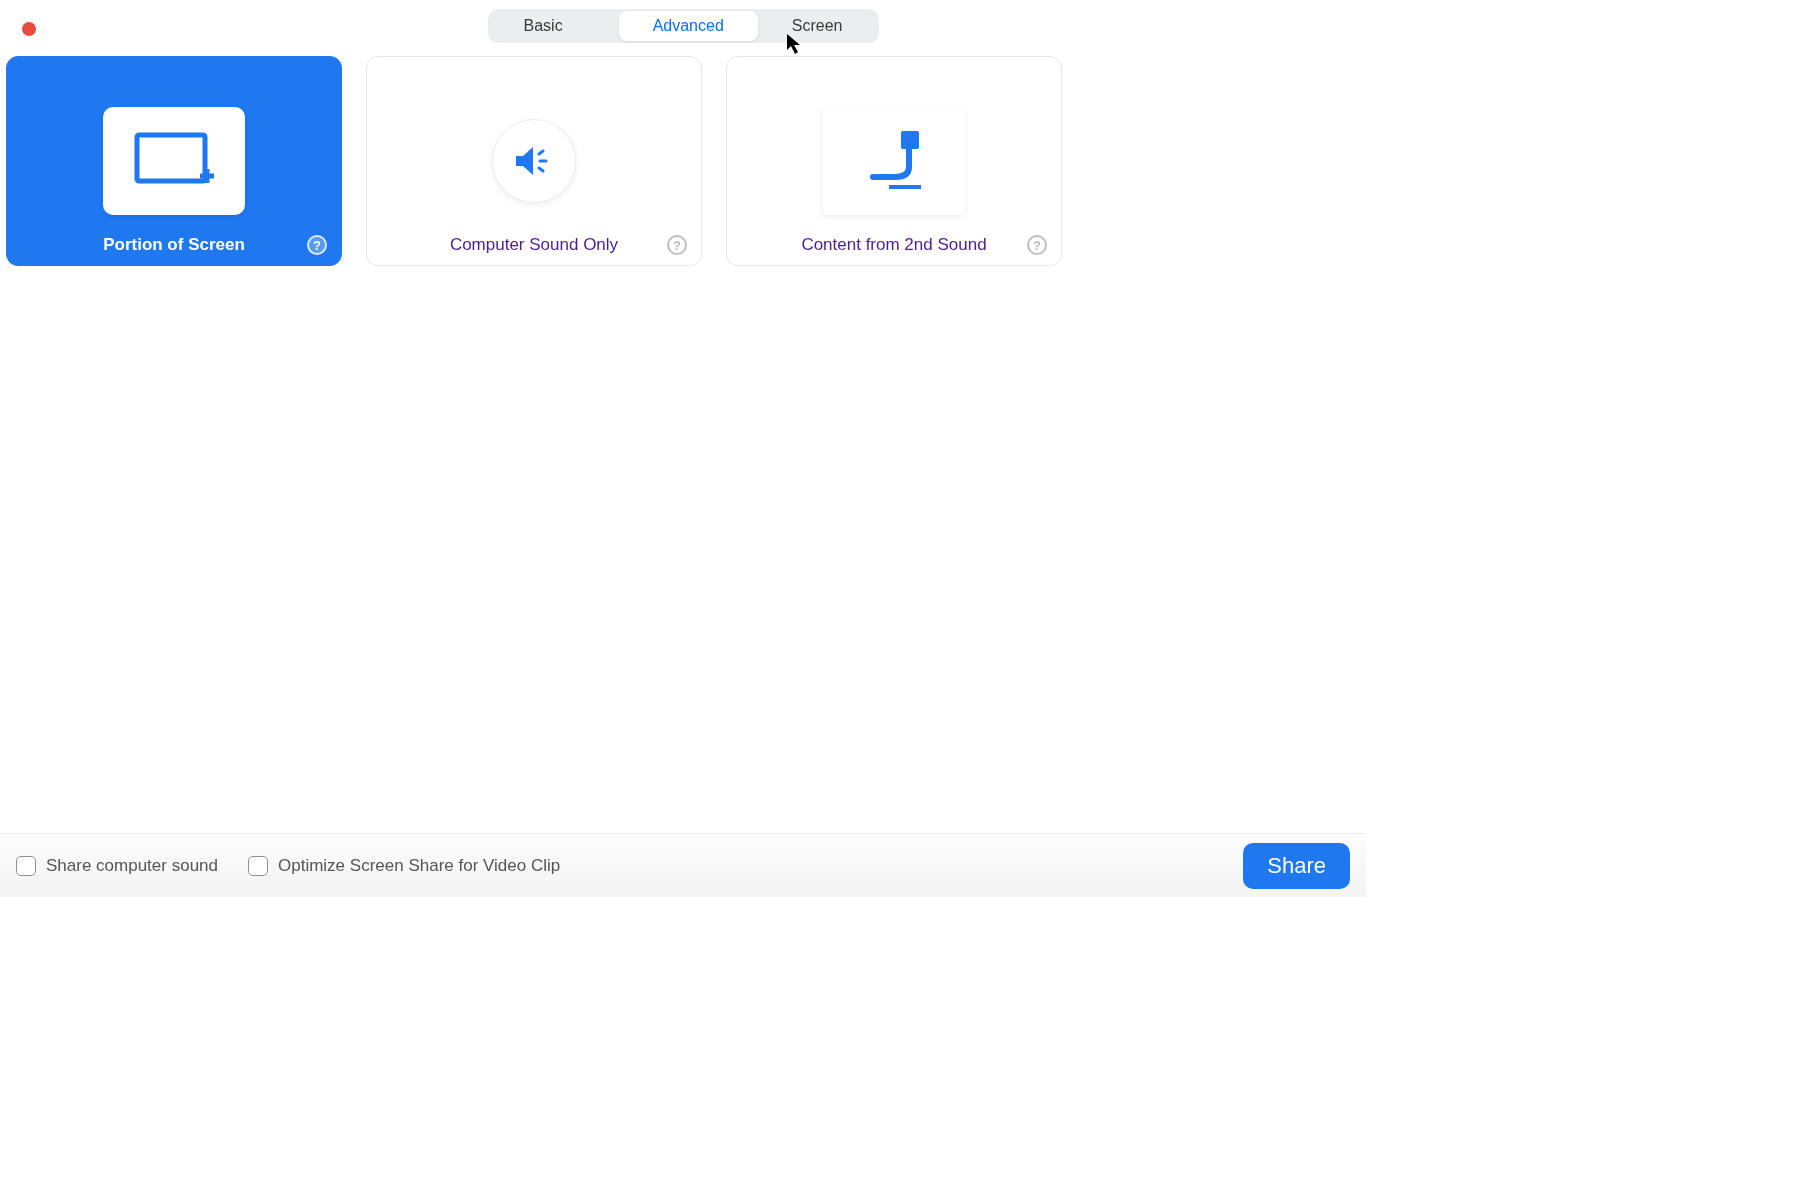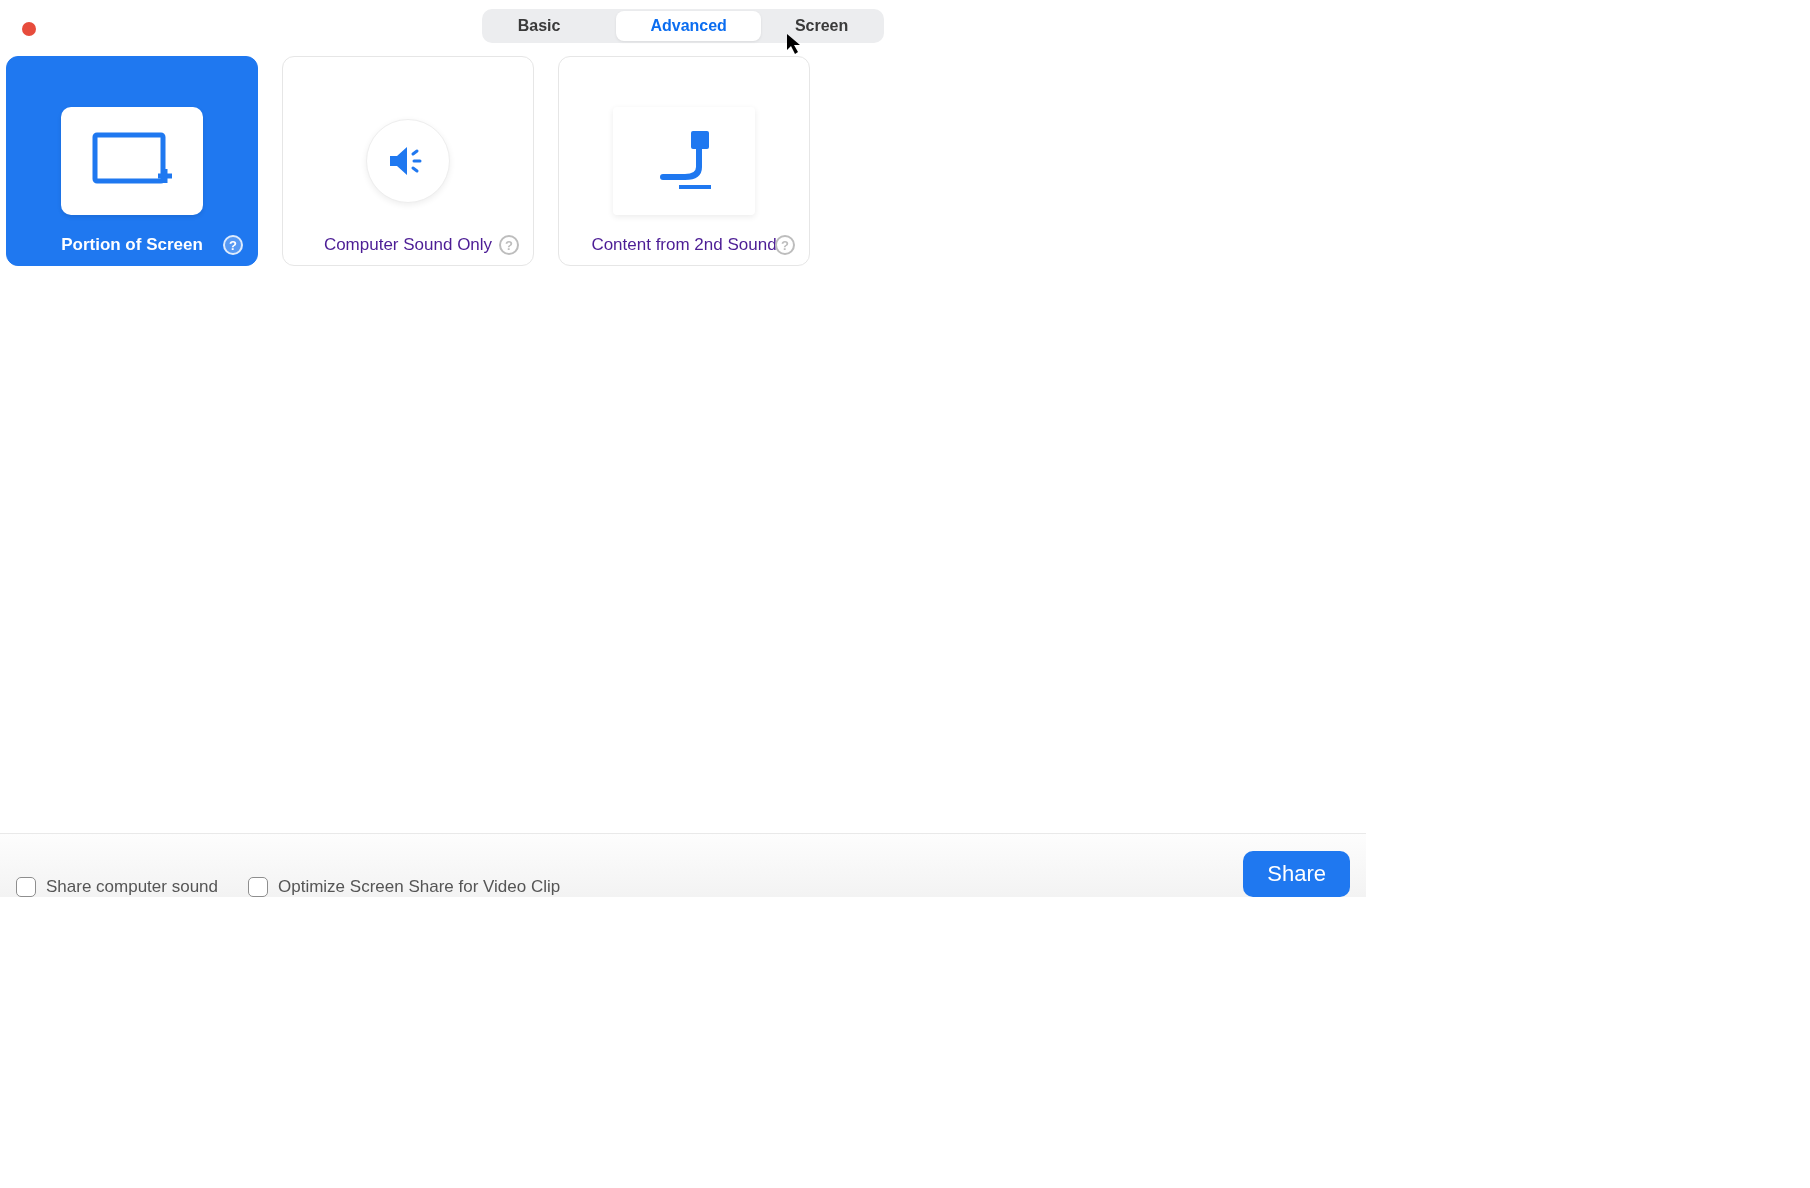--- a/index.html
+++ b/index.html
@@ -4,46 +4,46 @@
   <style>
     * { box-sizing: border-box; margin: 0; padding: 0; font-family: -apple-system, BlinkMacSystemFont, "Segoe UI", Helvetica, Arial, sans-serif; }
     body { background: #fff; width: 1366px; height: 897px; position: relative; overflow: hidden; }
 
     
     .titlebar { height: 52px; display: flex; align-items: center; position: relative; }
     .traffic-dot { width: 14px; height: 14px; border-radius: 50%; background: #e74c3c; position: absolute; left: 22px; top: 22px; }
 
     .seg-wrap { margin: 0 auto; }
     .seg { display: inline-flex; background: #ecedef; border-radius: 10px; padding: 2px; }
-    .seg button { border: none; background: transparent; font-size: 16px; font-weight: 700; color: #3a3a3a; padding: 6px 34px; border-radius: 8px; cursor: pointer; }
+    .seg button { border: none; background: transparent; font-size: 16px; font-weight: 400; color: #3a3a3a; padding: 6px 34px; border-radius: 8px; cursor: pointer; }
     .seg button.active { background: #fff; color: #0b6df0; box-shadow: 0 1px 3px rgba(0,0,0,0.08); margin-left: 22px; }
 
     
     .options { display: flex; gap: 24px; padding: 4px 6px 0 6px; }
-    .card { width: 252px; height: 210px; border-radius: 12px; border: 1px solid #e6e6e6; position: relative; background: #fff; cursor: pointer; display: flex; flex-direction: column; align-items: center; justify-content: flex-start; }
+    .card { width: 336px; height: 210px; border-radius: 12px; border: 1px solid #e6e6e6; position: relative; background: #fff; cursor: pointer; display: flex; flex-direction: column; align-items: center; justify-content: flex-start; }
     .card .icon-zone { flex: 1; display: flex; align-items: center; justify-content: center; width:100%; }
     .card .label-row { position: absolute; bottom: 10px; left: 0; right: 0; display: flex; align-items: center; justify-content: center; gap: 14px; }
     .card .label { font-size: 17px; color: #4c1d95; font-weight: 400; }
     .card .help { position: absolute; right: 14px; bottom: 10px; width: 20px; height: 20px; border-radius: 50%; border: 2px solid #bdbdbd; color: #bdbdbd; font-size: 13px; display: flex; align-items: center; justify-content: center; font-weight: 600; }
 
     .card.selected { background: #1f78f0; border-color: #1f78f0; }
     .card.selected .label { color: #fff; font-weight: 600; }
     .card.selected .help { border-color: rgba(255,255,255,0.8); color: #fff; background: rgba(255,255,255,0.25); }
 
     
     .tile-white { width: 142px; height: 108px; background: #fff; border-radius: 10px; display:flex; align-items:center; justify-content:center; box-shadow: 0 2px 4px rgba(0,0,0,0.1); }
 
     
     .circle { width: 84px; height: 84px; border-radius: 50%; background: #fff; border: 1px solid #eee; display:flex; align-items:center; justify-content:center; box-shadow: 0 2px 6px rgba(0,0,0,0.07); }
 
     
     .tile-plain { width: 142px; height: 108px; background: #fff; border-radius: 4px; display:flex; align-items:center; justify-content:center; box-shadow: 0 2px 6px rgba(0,0,0,0.08); }
 
     
-    .bottombar { position: absolute; left:0; right:0; bottom:0; height: 64px; display:flex; align-items:flex-end; padding: 0 16px; gap: 30px;
+    .bottombar { position: absolute; left:0; right:0; bottom:0; height: 64px; display:flex; align-items:center; padding: 0 16px; gap: 30px;
                  background: linear-gradient(#fdfdfd, #f3f3f3); border-top: 1px solid #e9e9e9; }
     .chk { display:flex; align-items:center; gap:10px; cursor:pointer; }
     .box { width:20px; height:20px; border:1.8px solid #8e8e8e; border-radius:5px; background:#fff; }
     .chk span { font-size:17px; color:#555; }
     .spacer { flex:1; }
     .share-btn { background:#1f78f0; color:#fff; border:none; border-radius:10px; font-size:22px; font-weight:500; padding:10px 24px; cursor:pointer; }
 
     .cursor { position:absolute; left:786px; top:33px; pointer-events:none; }
   </style>
 </head>

